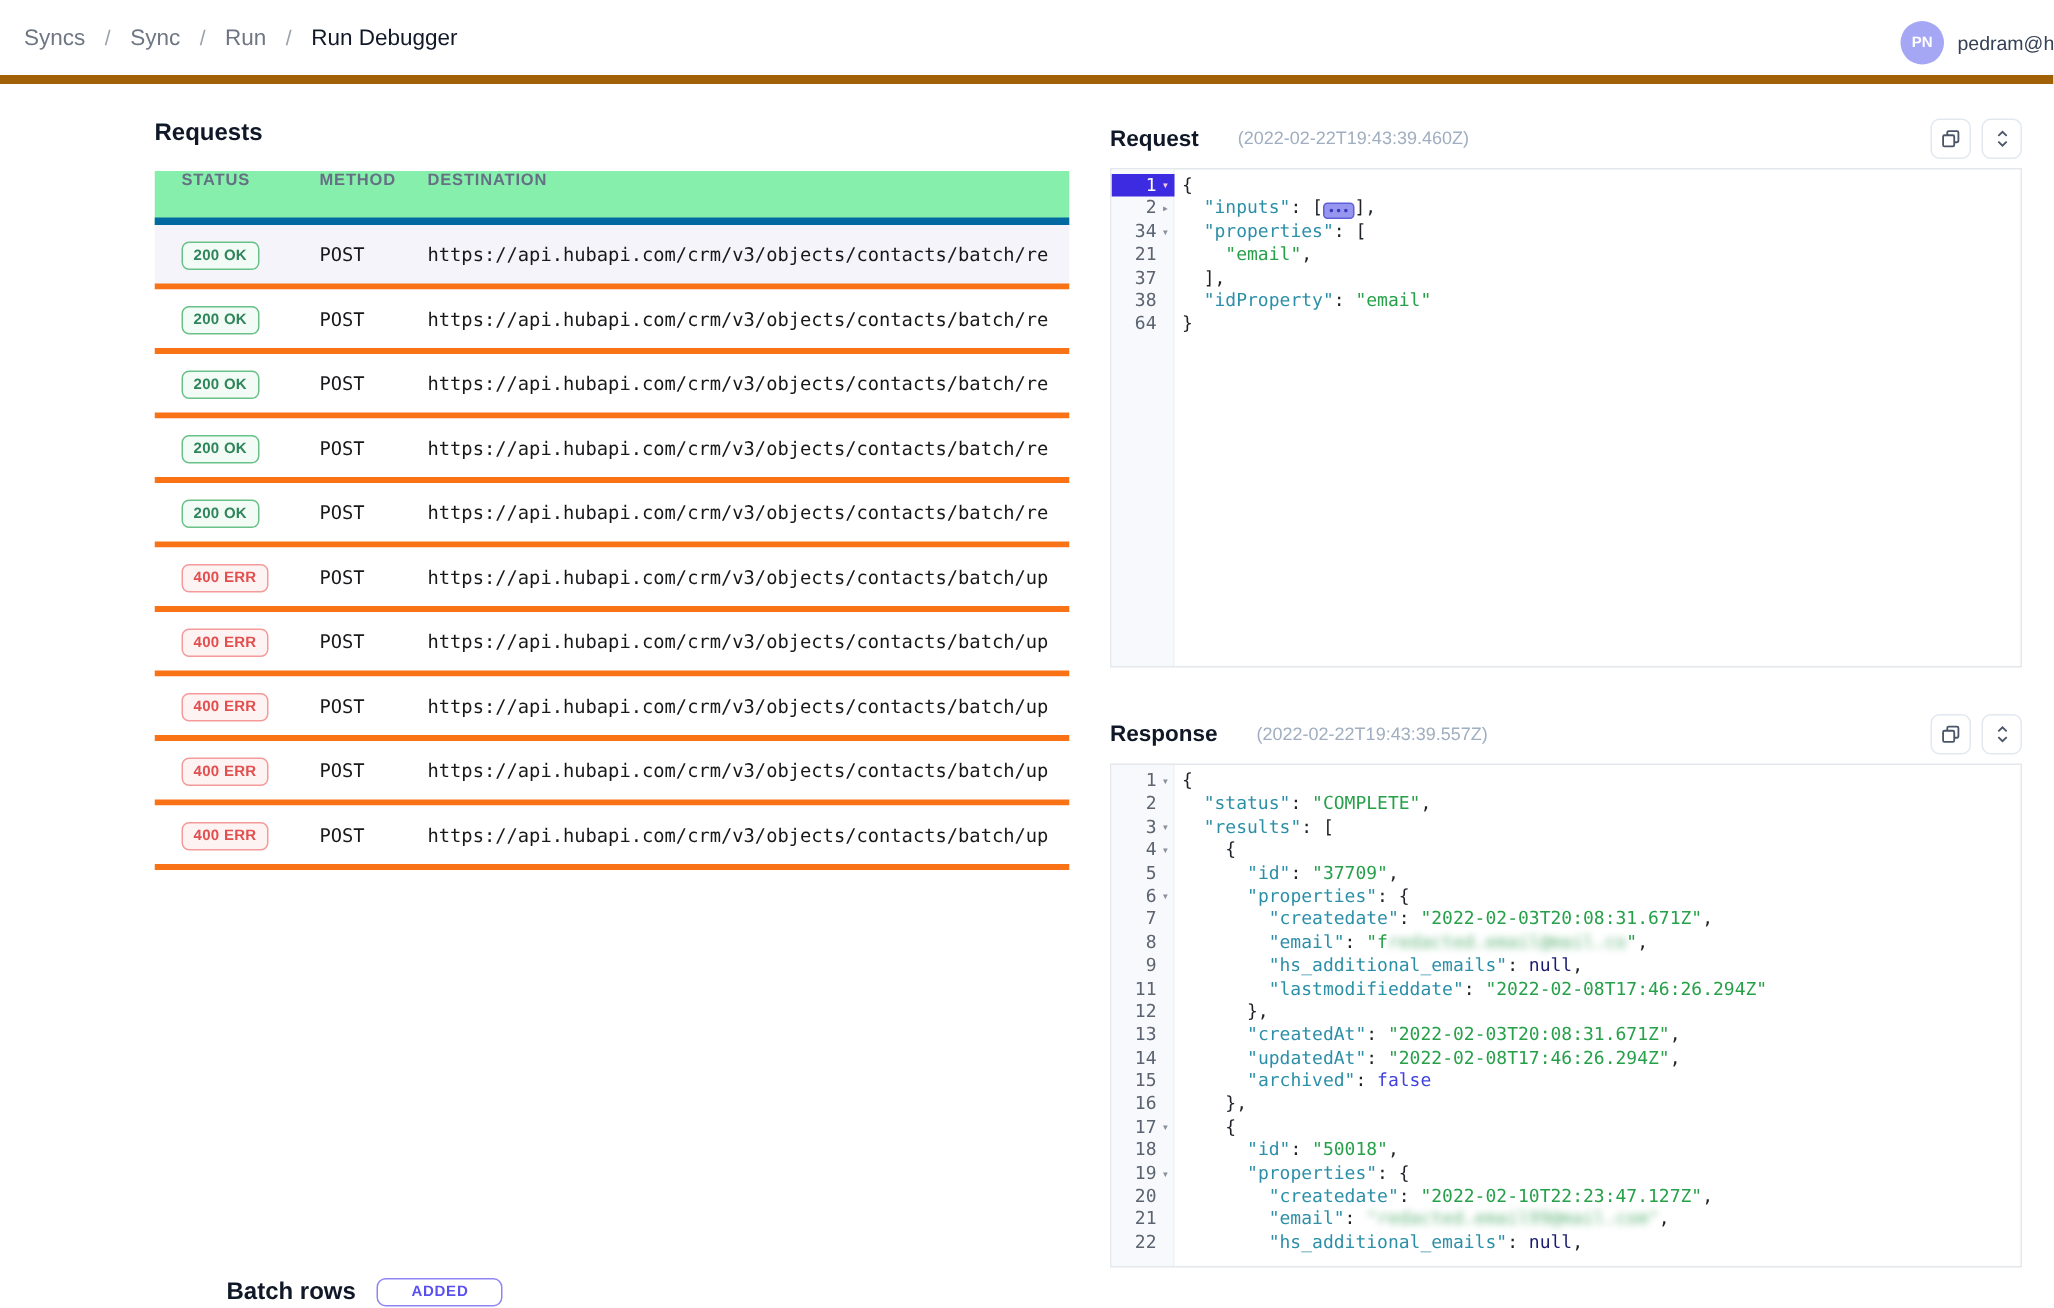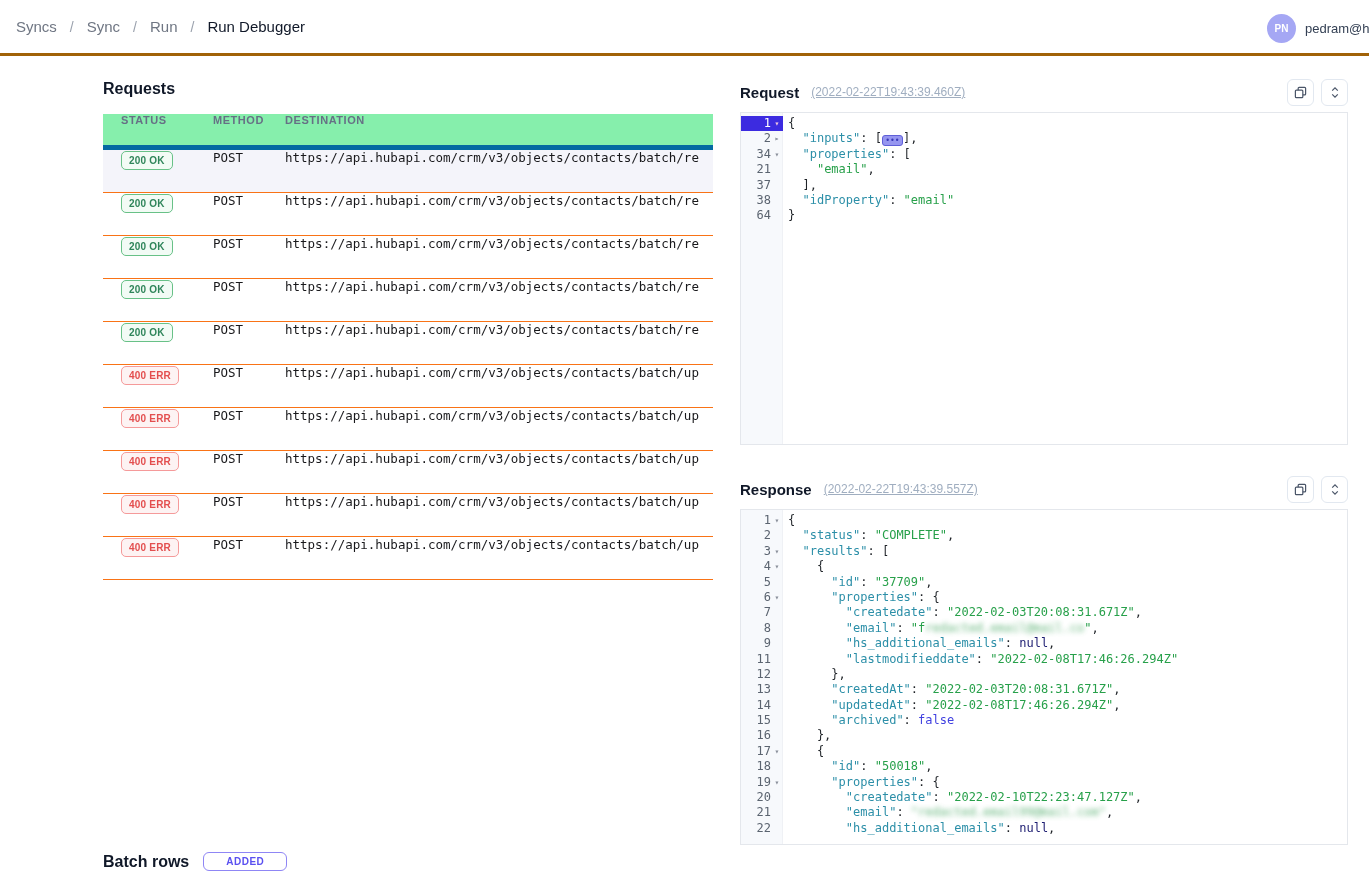--- a/index.html
+++ b/index.html
@@ -2,61 +2,61 @@
 <html><head>
 <meta charset="utf-8">
 <style>
   * { margin:0; padding:0; box-sizing:border-box; }
   html,body { width:1369px; height:872px; overflow:hidden; background:#ffffff;
               font-family:"Liberation Sans", sans-serif; color:#101828; }
   .canvas { position:relative; width:1369px; height:872px; }
 
   
   .topbar { position:absolute; left:0; top:0; width:1369px; height:56px;
-            background:#fff; border-bottom:3px solid #a16207;
+            background:#fff; border-bottom:6px solid #a16207;
             display:flex; align-items:center; }
   .breadcrumb { display:flex; align-items:center; gap:13px; padding-left:16px;
                 font-size:15px; }
   .crumb { color:#6F7683; cursor:pointer; }
   .crumb.current { color:#101828; cursor:default; }
   .crumb-sep { color:#9AA1AD; font-size:14px; }
   .userbox { position:absolute; left:1267px; top:0; height:56px;
              display:flex; align-items:center; gap:9px; white-space:nowrap; }
   .avatar { width:29px; height:29px; border-radius:50%; background:#A5A7F4;
             color:#fff; font-size:10px; font-weight:700;
             display:flex; align-items:center; justify-content:center; }
   .useremail { font-size:13px; color:#344054; }
 
   
   .section-title { position:absolute; left:103px; top:80px; font-size:16px;
                    font-weight:700; color:#101828; }
   .rtable { position:absolute; left:103px; top:114px; width:610px; overflow:hidden; }
   .thead { display:flex; height:36px; background:#86efac;
            border-bottom:5px solid #0369a1; font-size:11px; font-weight:700;
            letter-spacing:.05em; color:#667085; }
-  .trow  { display:flex; height:43px; align-items:flex-start;
-           border-bottom:1px solid #f97316; background:#fff; cursor:pointer; }
+  .trow  { display:flex; height:43px; align-items:center;
+           border-bottom:4px solid #f97316; background:#fff; cursor:pointer; }
   .trow.selected { background:#F4F4FA; }
   .c-status { width:110px; padding-left:18px; flex:0 0 auto; }
   .c-method { width:72px; flex:0 0 auto; }
   .c-dest   { flex:1 1 auto; overflow:hidden; white-space:nowrap; }
   .mono { font-family:"DejaVu Sans Mono", monospace; font-size:12.5px; color:#18181B; }
   .badge { display:inline-block; font-size:10px; font-weight:700;
            letter-spacing:.02em; padding:3px 7px; border-radius:5px;
            font-family:"Liberation Sans", sans-serif; white-space:nowrap; }
   .badge.ok  { color:#2F855A; border:1px solid #68C187; background:#F2FBF5; }
   .badge.err { color:#E34F4F; border:1px solid #F59A9A; background:#FDF3F3; }
 
   
   .panel-head { position:absolute; left:740px; width:608px; height:28px;
                 display:flex; align-items:center; }
   .panel-head.req { top:78px; }
   .panel-head.res { top:475px; }
   .panel-title { font-size:15px; font-weight:700; color:#101828; }
-  .panel-ts { font-size:12px; color:#A0AEC0; margin-left:12px;text-decoration:underline; }
+  .panel-ts { font-size:12px; color:#A0AEC0; margin-left:26px; }
   .panel-btns { margin-left:auto; display:flex; gap:7px; }
   .iconbtn { width:27px; height:27px; border:1px solid #E2E8F0; border-radius:6px;
              background:#fff; display:flex; align-items:center; justify-content:center;
              cursor:pointer; color:#4A5568; }
   .iconbtn svg { display:block; }
 
   .codebox { position:absolute; left:740px; width:608px; background:#fff;
              border:1px solid #E4E7EC; overflow:hidden; }
   .codebox.req { top:112px; height:333px; }
   .codebox.res { top:509px; height:336px; }
@@ -79,21 +79,21 @@
   .tk-b { color:#4141E0; }
   .tk-blur { color:#3FA45C; filter:blur(2.5px); opacity:.8; }
   .pill { display:inline-block; width:21px; height:11px; background:#9696F0;
           border:1px solid #5F5FD8; border-radius:3px; vertical-align:-1px;
           color:#3939B8; font-size:8px; line-height:9px; text-align:center;
           cursor:pointer; }
 
   
   .batch { position:absolute; left:103px; top:852px; display:flex;
            align-items:center; gap:14px; }
-  .batch-title { font-size:16px; font-weight:700; color:#101828; }
+  .batch-title { font-size:16px; font-weight:700; color:#101828;margin-left:48px; }
   .badge.added { color:#5A50F0; border:1px solid #8F86F5; background:#fff;
                  border-radius:6px; letter-spacing:.05em; padding:3px 22px; }
 </style>
 </head>
 <body>
 
 <div class="canvas">
 
   <div class="topbar">
     <div class="breadcrumb">

